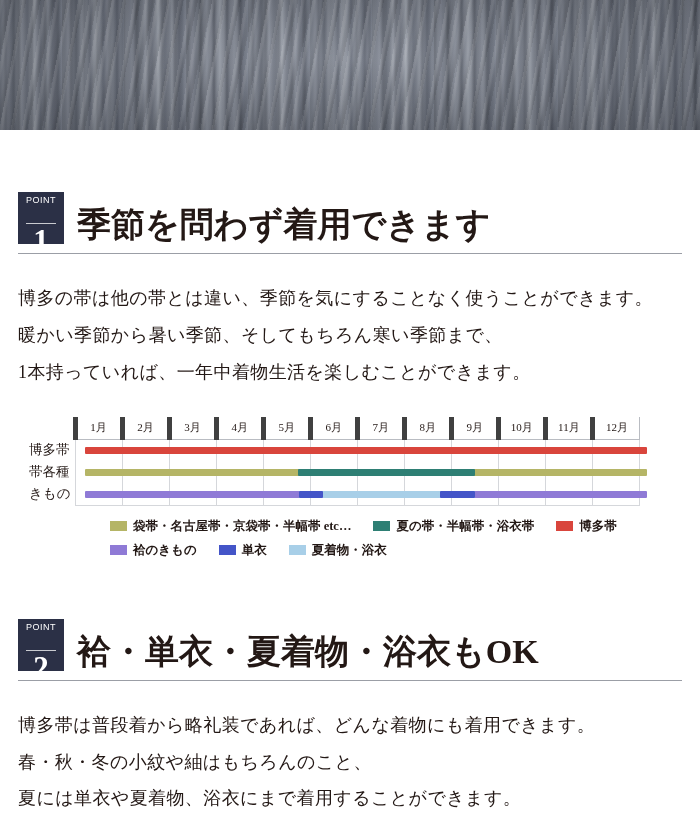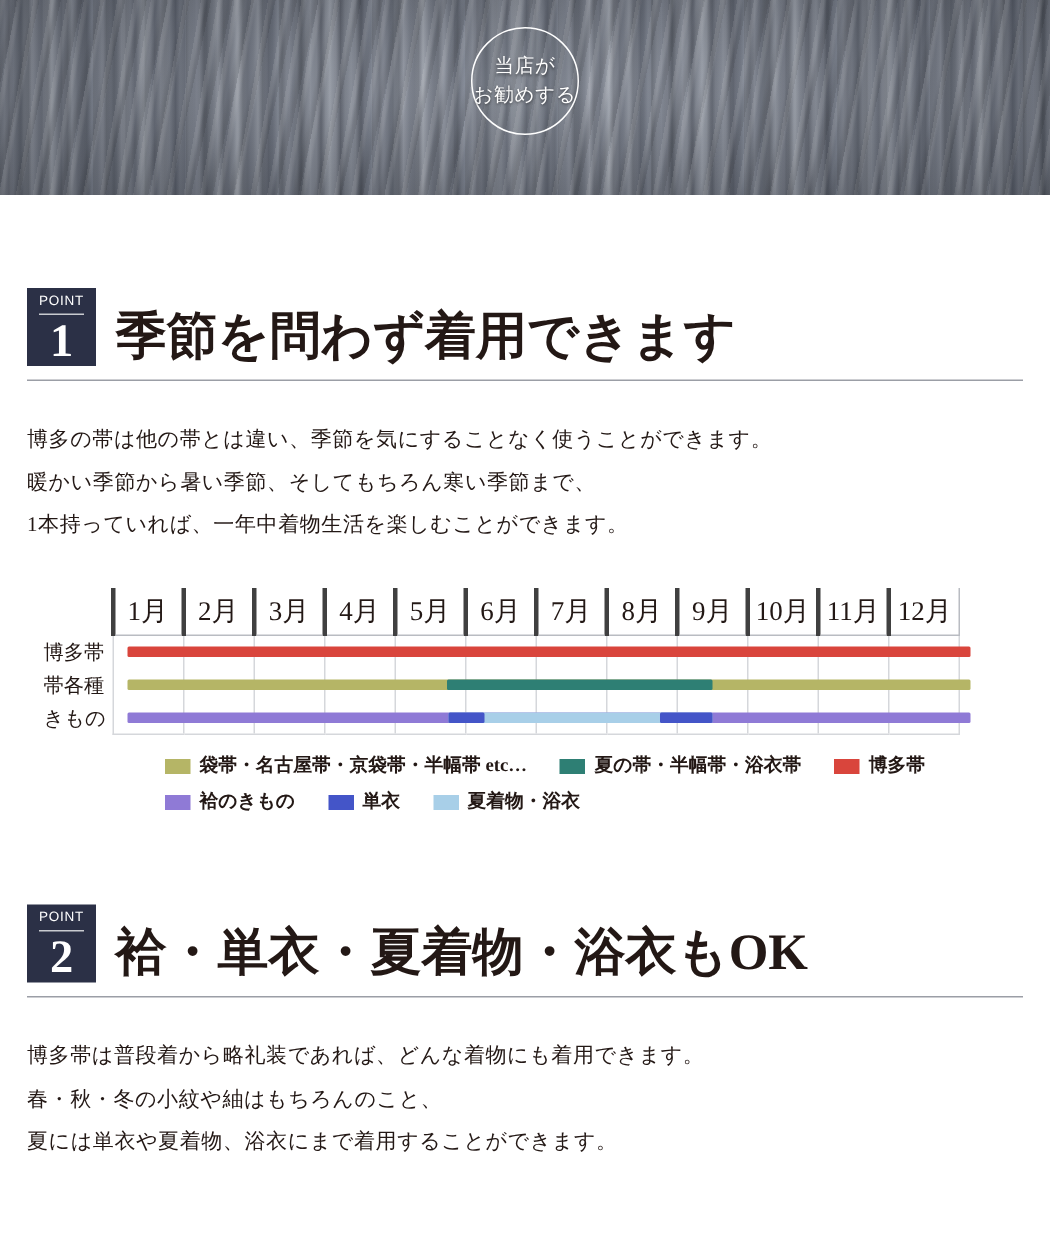--- a/index.html
+++ b/index.html
@@ -117,21 +117,21 @@
     justify-content: flex-start;
     padding-top: 4px;
     flex: 0 0 auto;
   }
   .point-badge .p-word {
     font-family: "Liberation Sans", sans-serif;
     font-size: 9px;
     letter-spacing: .5px;
     line-height: 1;
     border-bottom: 1px solid rgba(255,255,255,.75);
-    padding-bottom: 4px;
+    padding-bottom: 18px;
   }
   .point-badge .p-num {
     font-family: "Liberation Serif", serif;
     font-size: 31px;
     font-weight: bold;
     line-height: 1.05;
     margin-top: 1px;
   }
   .point-title {
     font-size: 34px;
@@ -142,21 +142,21 @@
     padding-bottom: 2px;
   }
   .point-rule {
     border: 0;
     border-top: 1px solid #9b9ea6;
     margin: 9px 0 0 0;
   }
 
   .para {
     margin-top: 26px;
-    font-size: 14px;
+    font-size: 18px;
     line-height: 2.05;
     letter-spacing: .4px;
     color: #231815;
   }
   .para p { margin: 0; }
 
   
   .chart-wrap {
     margin: 26px 0 0 0;
     padding: 0 42px 0 10px;
@@ -173,23 +173,23 @@
     text-align: right;
     padding-right: 8px;
     font-size: 13.5px;
     font-weight: normal;
     color: #231815;
     font-family: "Liberation Serif", serif;
     border: 0;
     white-space: nowrap;
   }
   table.schedule th.month {
-    border-left: 3px solid #404040;
+    border-left: 5px solid #404040;
     border-bottom: 1px solid #b9bcc2;
-    font-size: 18px;
+    font-size: 11px;
     font-weight: normal;
     color: #231815;
     padding: 3px 0 4px;
     font-family: "Liberation Serif", serif;
   }
   table.schedule th.month:last-child { border-right: 1px solid #b9bcc2; }
   table.schedule th.corner { border: 0; }
   table.schedule td.cell {
     border-left: 1px solid #d5d7db;
     height: 22px;
@@ -240,24 +240,20 @@
   }
 </style>
 </head>
 <body>
 
 <div class="banner">
   <div class="banner-bg"></div>
   <div class="banner-sheen"></div>
   <div class="banner-vign"></div>
   <div class="banner-inner">
-    <div class="badge">
-      <span>当店が</span>
-      <span>お勧めする</span>
-    </div>
   </div>
 </div>
 
 <div class="content">
 
   <div class="point-head first">
     <div class="point-badge">
       <span class="p-word">POINT</span>
       <span class="p-num">1</span>
     </div>

